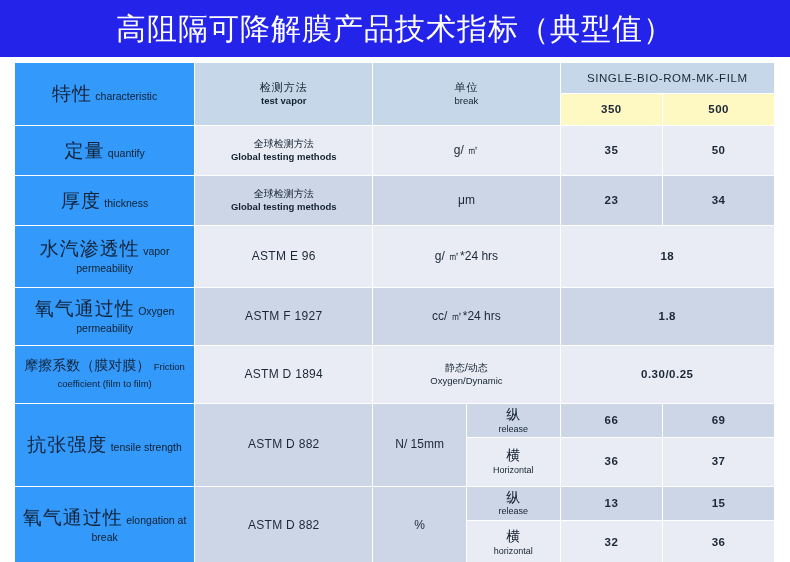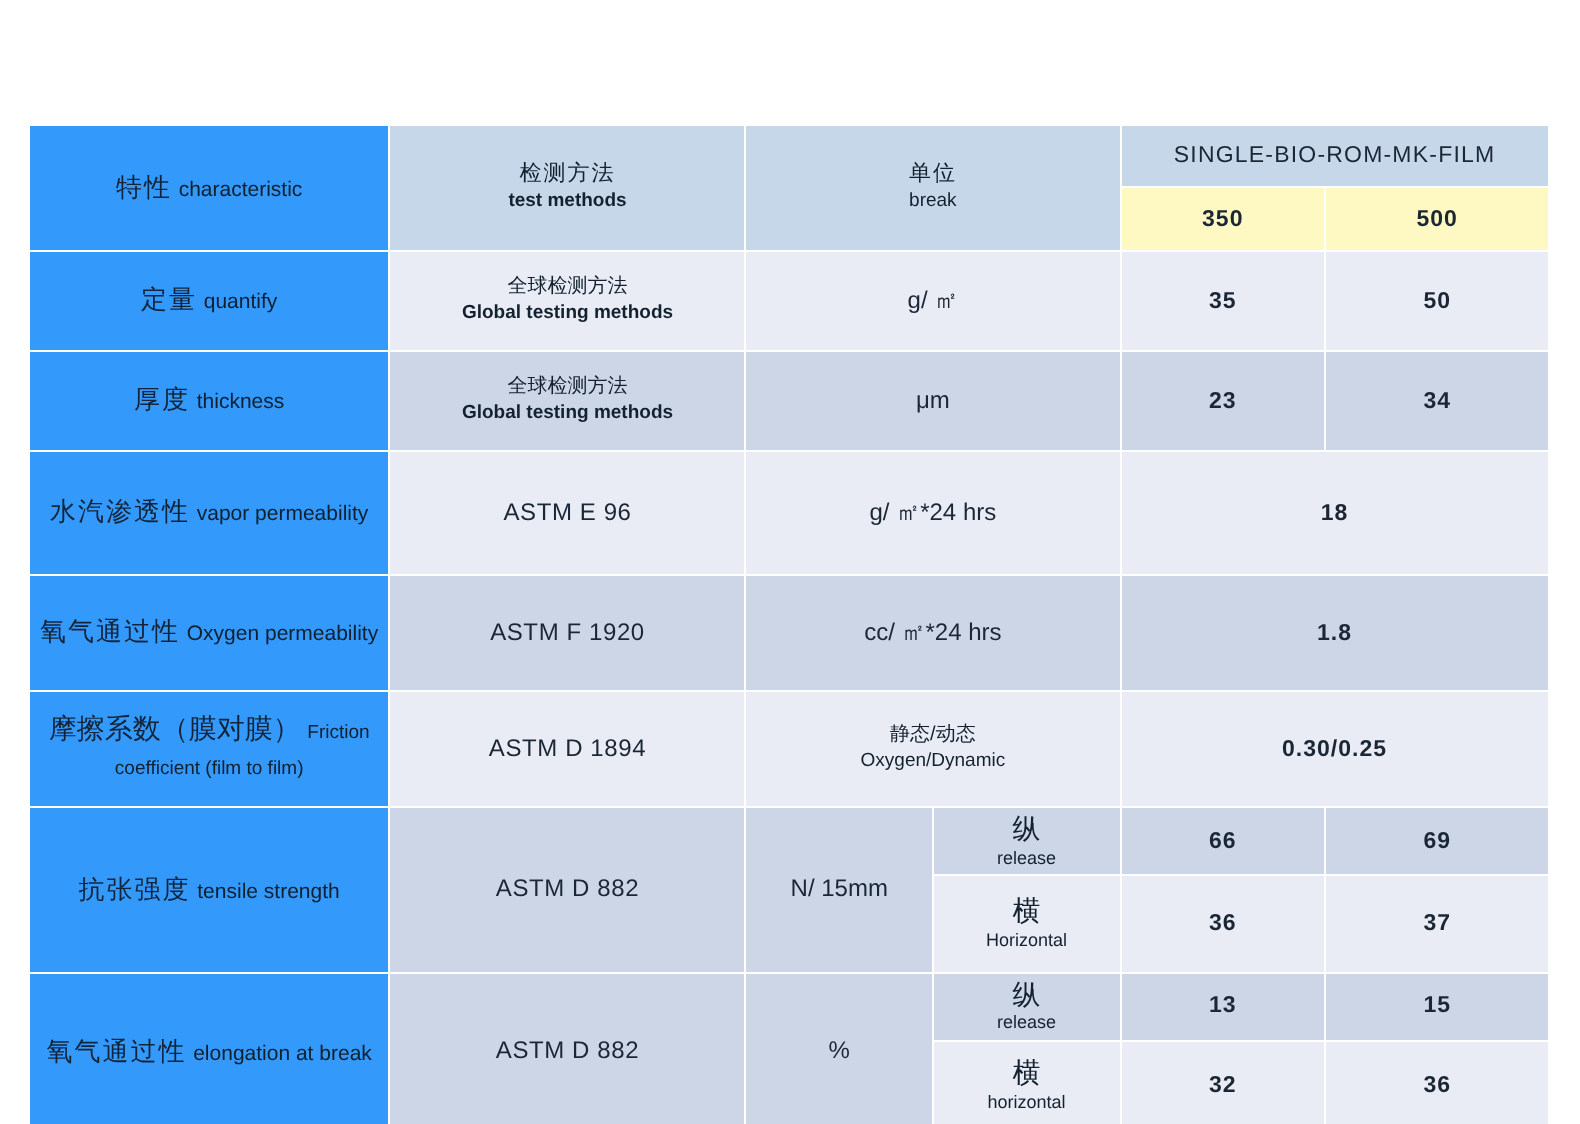--- a/index.html
+++ b/index.html
@@ -70,21 +70,21 @@
   col.c-unit { width: 92px; }
   col.c-dir  { width: 92px; }
   col.c-350  { width: 101px; }
   col.c-500  { width: 110px; }
 
   
   .cell-blue {
     background: #3399fb;
   }
   .cell-blue .cn {
-    font-size: 13px;
+    font-size: 19px;
     color: #13243a;
     font-weight: 400;
     letter-spacing: 1px;
   }
   .cell-blue .cn.small { font-size: 14px; letter-spacing: 0px; font-family: Liberation Mono, monospace; }
   .cell-blue .en {
     font-size: 10.5px;
     color: #10202f;
     letter-spacing: 0px;
   }
@@ -130,41 +130,44 @@
     letter-spacing: .3px;
   }
   .dir-cn { font-size: 14px; color: #14222f; display: block; }
   .dir-en { font-size: 9px; color: #14222f; display: block; }
 </style>
 </head>
 <body>
 
 <div class="page">
 
+  <div class="title-bar">
+    <div class="title-text">高阻隔可降解膜产品技术指标（典型值）</div>
+  </div>
 
   <div class="table-wrap">
     <table class="spec">
       <colgroup>
         <col class="c-char">
           <col class="c-meth">
           <col class="c-unit">
         <col class="c-dir">
           <col class="c-350">
           <col class="c-500">
       </colgroup>
       <tbody>
 
         <tr>
           <td class="cell-blue" rowspan="2" style="height:53px">
             <span class="cn">特性</span>
             <span class="en">characteristic</span>
           </td>
           <td class="cell-hdr" rowspan="2">
             <span class="cn2">检测方法</span>
-            <span class="en2 b">test methods</span>
+            <span class="en2 b">test vapor</span>
           </td>
           <td class="cell-hdr" rowspan="2" colspan="2">
             <span class="cn2">单位</span>
             <span class="en2">break</span>
           </td>
           <td class="cell-hdr" colspan="2" style="height:26px">
             <span class="hdr-label">SINGLE-BIO-ROM-MK-FILM</span>
           </td>
         </tr>
 
@@ -232,21 +235,21 @@
             <span class="mono-val">18</span>
           </td>
         </tr>
 
         <tr>
           <td class="cell-blue" style="height:53px">
             <span class="cn">氧气通过性</span>
             <span class="en">Oxygen permeability</span>
           </td>
           <td class="cell-dk">
-            <span class="method-txt">ASTM F 1920</span>
+            <span class="method-txt">ASTM F 1927</span>
           </td>
           <td class="cell-dk" colspan="2">
             <span class="unit-txt">cc/ ㎡*24 hrs</span>
           </td>
           <td class="cell-dk" colspan="2">
             <span class="mono-val">1.8</span>
           </td>
         </tr>
 
         <tr>

